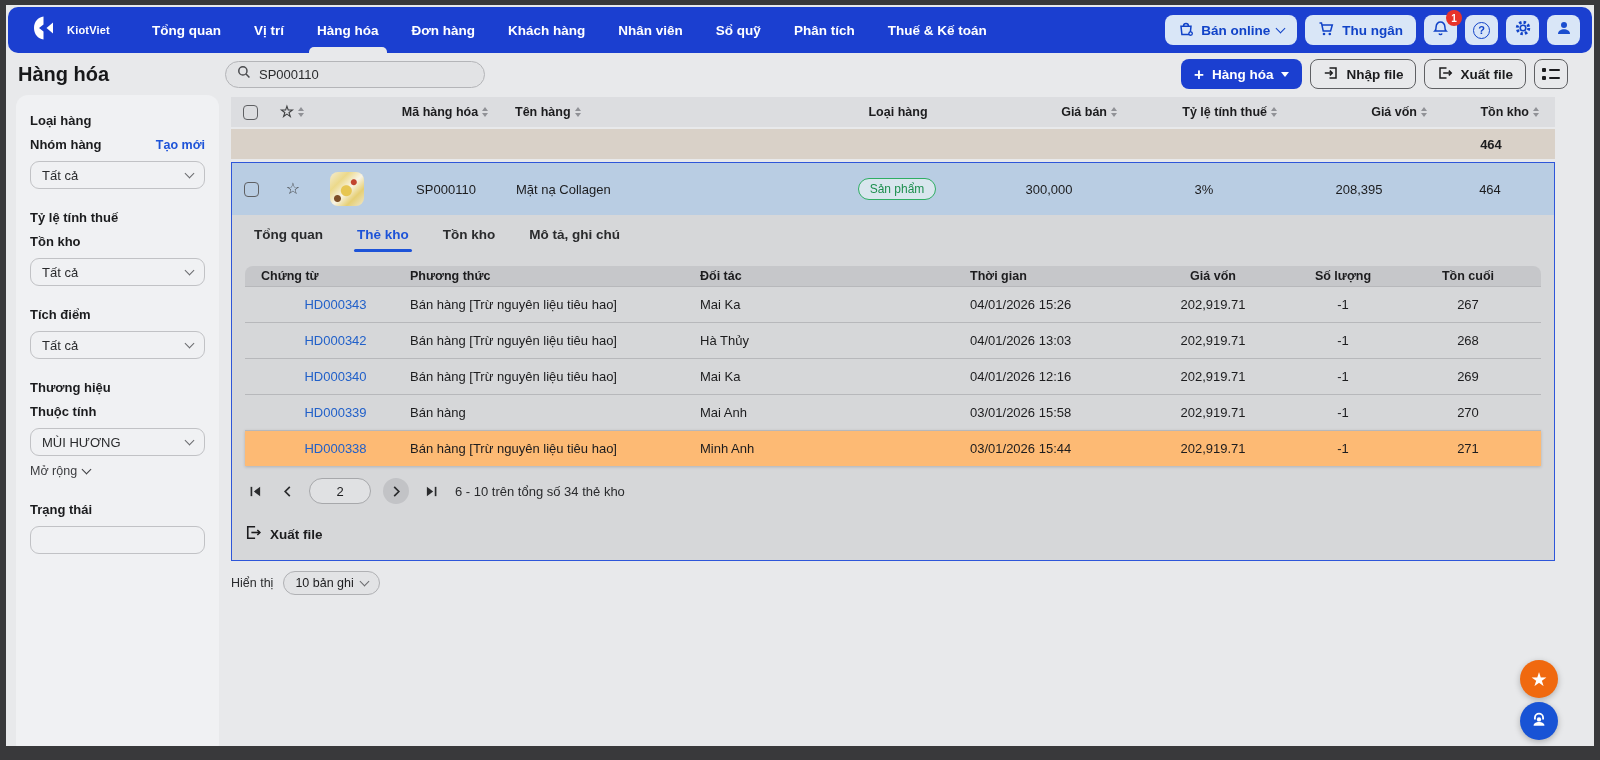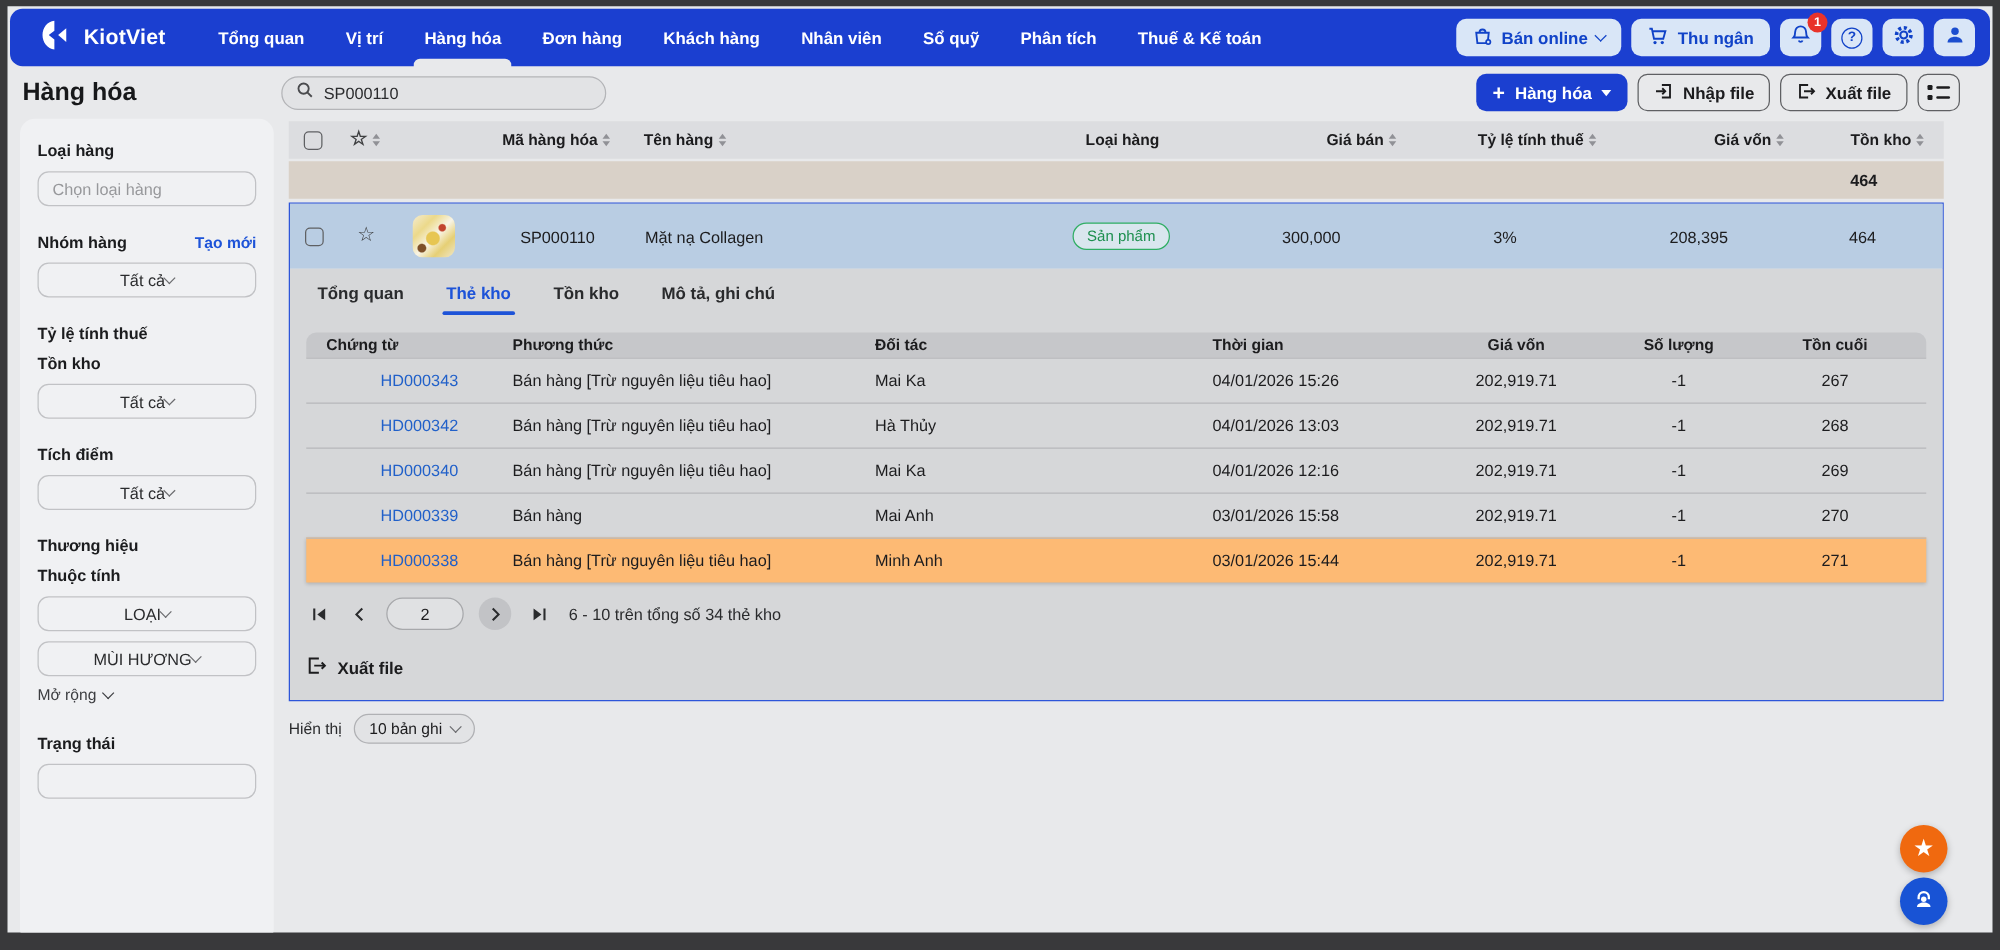--- a/index.html
+++ b/index.html
@@ -3,21 +3,21 @@
 <meta charset="utf-8">
 <style>
   * { box-sizing: border-box; margin: 0; padding: 0; }
   html,body { width:1600px; height:760px; }
   body { background:#39393b; font-family:"Liberation Sans", sans-serif; position:relative; overflow:hidden; }
   .canvas { position:absolute; top:5px; left:6px; right:6px; bottom:14px; background:#e8e9eb; overflow:hidden; }
 
   
   .topbar { margin:2px 2px 0; height:46px; background:#1b3fd0; border-radius:10px; display:flex; align-items:center; padding:0 12px; position:relative; }
   .brand { display:flex; align-items:center; gap:9px; margin-left:12px; }
-  .brand-name { color:#fff; font-size:17px; font-weight:700; letter-spacing:.2px; }
+  .brand-name { color:#fff; font-size:11px; font-weight:700; letter-spacing:.2px; }
   .nav { display:flex; gap:33px; margin-left:42px; }
   .nav-item { position:relative; color:#fff; font-size:13.5px; font-weight:600; cursor:pointer; padding:14px 0; }
   .nav-item.active::after { content:""; position:absolute; left:50%; transform:translateX(-50%); bottom:-2px; width:78px; height:7px; background:#e8e9eb; border-radius:5px 5px 0 0; }
   .topbar-right { margin-left:auto; display:flex; align-items:center; gap:8px; }
   .pill-btn { height:30px; background:#d9e6f7; border-radius:8px; color:#1143c8; font-weight:700; font-size:13.5px; display:flex; align-items:center; gap:7px; padding:0 13px; cursor:pointer; }
   .icon-btn { width:33px; height:30px; background:#d9e6f7; border-radius:8px; display:flex; align-items:center; justify-content:center; position:relative; cursor:pointer; }
   .badge { position:absolute; top:-5px; right:-5px; min-width:16px; height:16px; background:#e8332a; border-radius:8px; color:#fff; font-size:10px; font-weight:700; display:flex; align-items:center; justify-content:center; padding:0 4px; }
   .qmark { width:17px; height:17px; border:1.8px solid #1143c8; border-radius:50%; color:#1143c8; font-size:11px; font-weight:700; display:flex; align-items:center; justify-content:center; }
   .chev { width:7px; height:7px; border-right:1.8px solid currentColor; border-bottom:1.8px solid currentColor; transform:rotate(45deg); margin-top:-3px; }
 
@@ -38,21 +38,21 @@
 
   
   .content { display:flex; align-items:flex-start; }
   .sidebar { width:203px; margin-left:10px; background:#f0f1f3; border-radius:12px; padding:18px 14px 40px; height:660px; }
   .f-label-row { display:flex; align-items:baseline; justify-content:space-between; margin-bottom:9px; }
   .f-label { font-size:13px; font-weight:700; color:#1b1c1e; }
   .f-link { font-size:12.5px; color:#1d53d8; font-weight:600; cursor:pointer; }
   .f-input, .f-select { height:28px; width:100%; border:1px solid #c1c2c5; border-radius:9px; background:transparent; display:flex; align-items:center; padding:0 11px; font-size:13px; color:#2a2b2d; margin-bottom:21px; cursor:pointer; }
   .f-input input { border:none; outline:none; background:transparent; width:100%; font-size:13px; font-family:inherit; color:#2a2b2d; }
   .f-input input::placeholder { color:#97989b; }
-  .f-select { justify-content:center; }
+  .f-select { justify-content:space-between; }
   .f-select.attr { margin-bottom:8px; }
   .sel-chev { width:7px; height:7px; border-right:1.6px solid #6a6b6e; border-bottom:1.6px solid #6a6b6e; transform:rotate(45deg); margin-top:-3px; }
   .expand { display:flex; align-items:center; gap:6px; font-size:12.5px; color:#3c3d40; margin:8px 0 24px; cursor:pointer; }
   .expand .sel-chev { border-color:#3c3d40; }
 
   .main { flex:1; margin:2px 39px 0 12px; }
 
   
   .pgrid { display:grid; grid-template-columns:38px 46px 60px 140px 1fr 170px 150px 160px 150px 112px; align-items:center; }
   .thead { height:30px; background:#dcdde0; font-size:12.5px; font-weight:700; color:#1c1c1e; }
@@ -241,23 +241,20 @@
       </div>
     </div>
   </div>
 
   <div class="content">
 
     <aside class="sidebar">
       <div class="f-label-row">
           <span class="f-label">Loại hàng</span>
         </div>
-      <div class="f-input">
-        <input type="text" placeholder="Chọn loại hàng" style="">
-      </div>
 
       <div class="f-label-row">
         <span class="f-label">Nhóm hàng</span>
         <span class="f-link">Tạo mới</span>
       </div>
       <div class="f-select">
         <span>Tất cả</span>
         <span class="sel-chev"></span>
       </div>
 
@@ -281,24 +278,20 @@
         <span class="sel-chev"></span>
       </div>
 
       <div class="f-label-row">
           <span class="f-label">Thương hiệu</span>
         </div>
 
       <div class="f-label-row">
           <span class="f-label">Thuộc tính</span>
         </div>
-      <div class="f-select attr">
-        <span>LOẠI</span>
-        <span class="sel-chev"></span>
-      </div>
       <div class="f-select attr">
         <span>MÙI HƯƠNG</span>
         <span class="sel-chev"></span>
       </div>
       <div class="expand">
         <span>Mở rộng</span>
         <span class="sel-chev"></span>
       </div>
 
       <div class="f-label-row">

